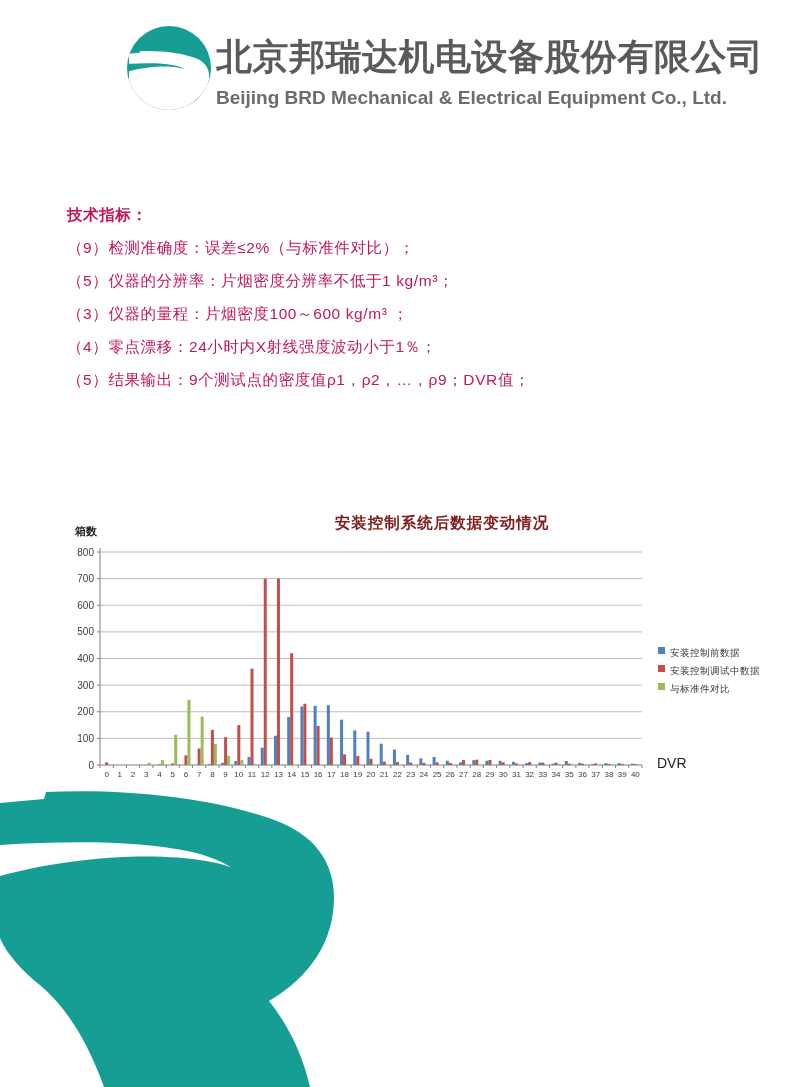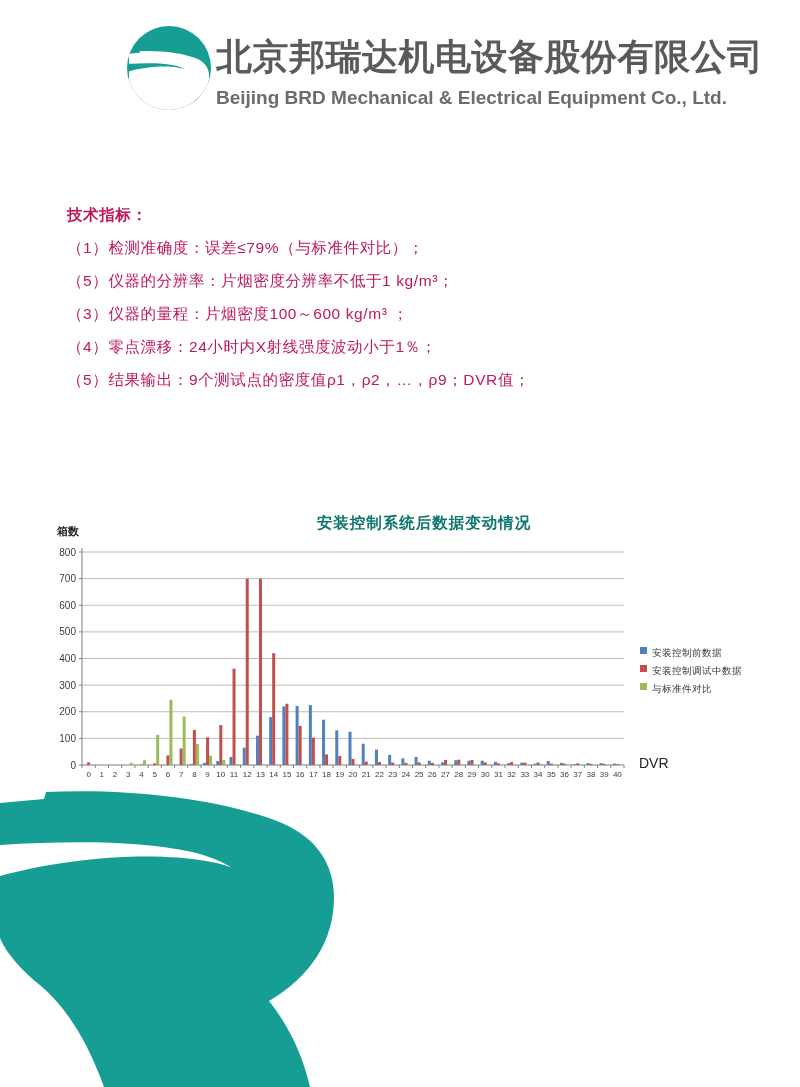--- a/index.html
+++ b/index.html
@@ -8,23 +8,23 @@
   
   #logo{position:absolute;left:127px;top:26px;width:84px;height:84px;}
   #names{position:absolute;left:216px;top:33px;}
   #name-zh{font-size:36px;font-weight:bold;color:#595a5c;letter-spacing:0.5px;white-space:nowrap;}
   #name-en{font-size:19px;font-weight:bold;color:#6b6c6e;margin-top:5px;white-space:nowrap;}
   
   #specs{position:absolute;left:67px;top:174px;width:682px;color:#be185d;
          font-size:15.5px;line-height:33px;letter-spacing:0.6px;margin-top:24px;}
   #specs .heading{font-weight:bold;}
   
-  #chart{position:absolute;left:54px;top:505px;width:700px;height:290px;}
+  #chart{position:absolute;left:72px;top:505px;width:700px;height:290px;}
   #chart-title{position:absolute;left:130px;top:8px;width:480px;text-align:center;
-               font-size:15.5px;font-weight:bold;color:#0f766e;letter-spacing:1px;}
+               font-size:15.5px;font-weight:bold;color:#7f1d1d;letter-spacing:1px;}
   #ylab{position:absolute;left:3px;top:19px;font-size:11px;font-weight:bold;color:#222;}
   #xlab{position:absolute;left:585px;top:250px;font-size:14px;color:#222;text-align:center;}
   #plot{position:absolute;left:0;top:0;}
   #legend{position:absolute;left:586px;top:142px;}
   .legend-item{display:flex;align-items:flex-start;margin-bottom:5px;}
   .legend-swatch{width:7px;height:7px;margin-right:5px;flex:0 0 auto;}
   .legend-label{font-size:9.5px;color:#333;white-space:nowrap;letter-spacing:0.5px;}
   
   #swoosh{position:absolute;left:0;top:0;width:800px;height:1087px;pointer-events:none;}
 </style>
@@ -67,21 +67,21 @@
       </g>
     </svg>
     <div id="names">
       <div id="name-zh">北京邦瑞达机电设备股份有限公司</div>
       <div id="name-en">Beijing BRD Mechanical &amp; Electrical Equipment Co., Ltd.</div>
     </div>
   </div>
 
   <div id="specs">
     <div class="heading">技术指标：</div>
-    <div class="spec-line">（1）检测准确度：误差≤79%（与标准件对比）；</div>
+    <div class="spec-line">（9）检测准确度：误差≤2%（与标准件对比）；</div>
     <div class="spec-line">（5）仪器的分辨率：片烟密度分辨率不低于1 kg/m³；</div>
     <div class="spec-line">（3）仪器的量程：片烟密度100～600 kg/m³ ；</div>
     <div class="spec-line">（4）零点漂移：24小时内X射线强度波动小于1％；</div>
     <div class="spec-line">（5）结果输出：9个测试点的密度值ρ1，ρ2，…，ρ9；DVR值；</div>
   </div>
 
   <div id="chart">
     <div id="ylab">箱数</div>
     <div id="chart-title">安装控制系统后数据变动情况</div>
     <svg id="plot" width="700" height="290" viewBox="0 0 700 290" xmlns="http://www.w3.org/2000/svg">

